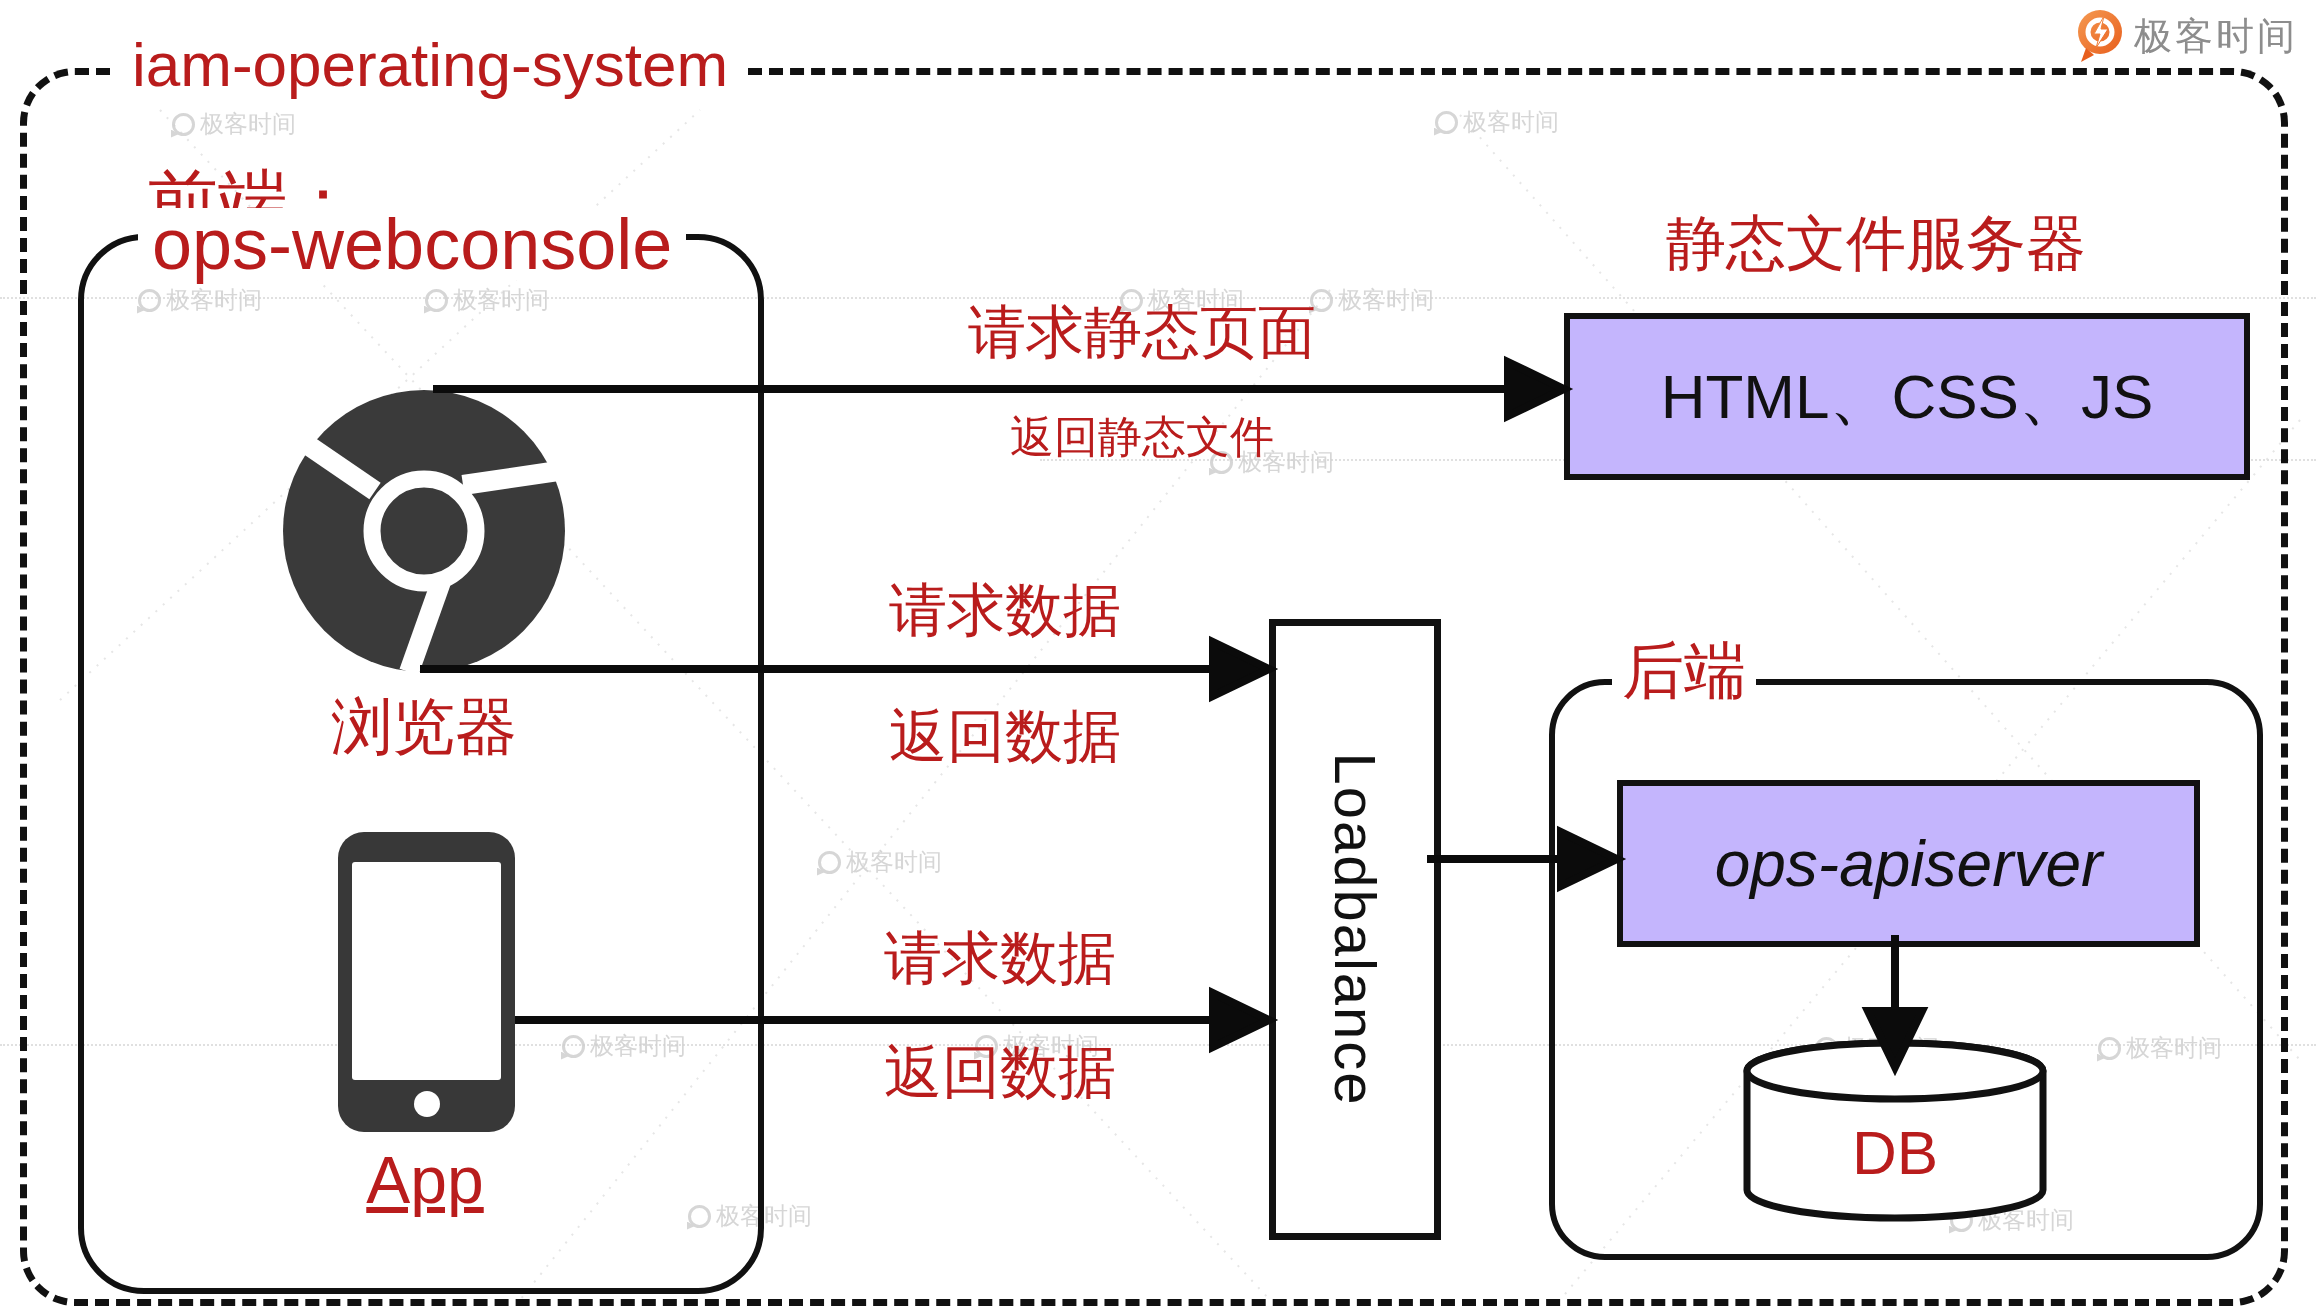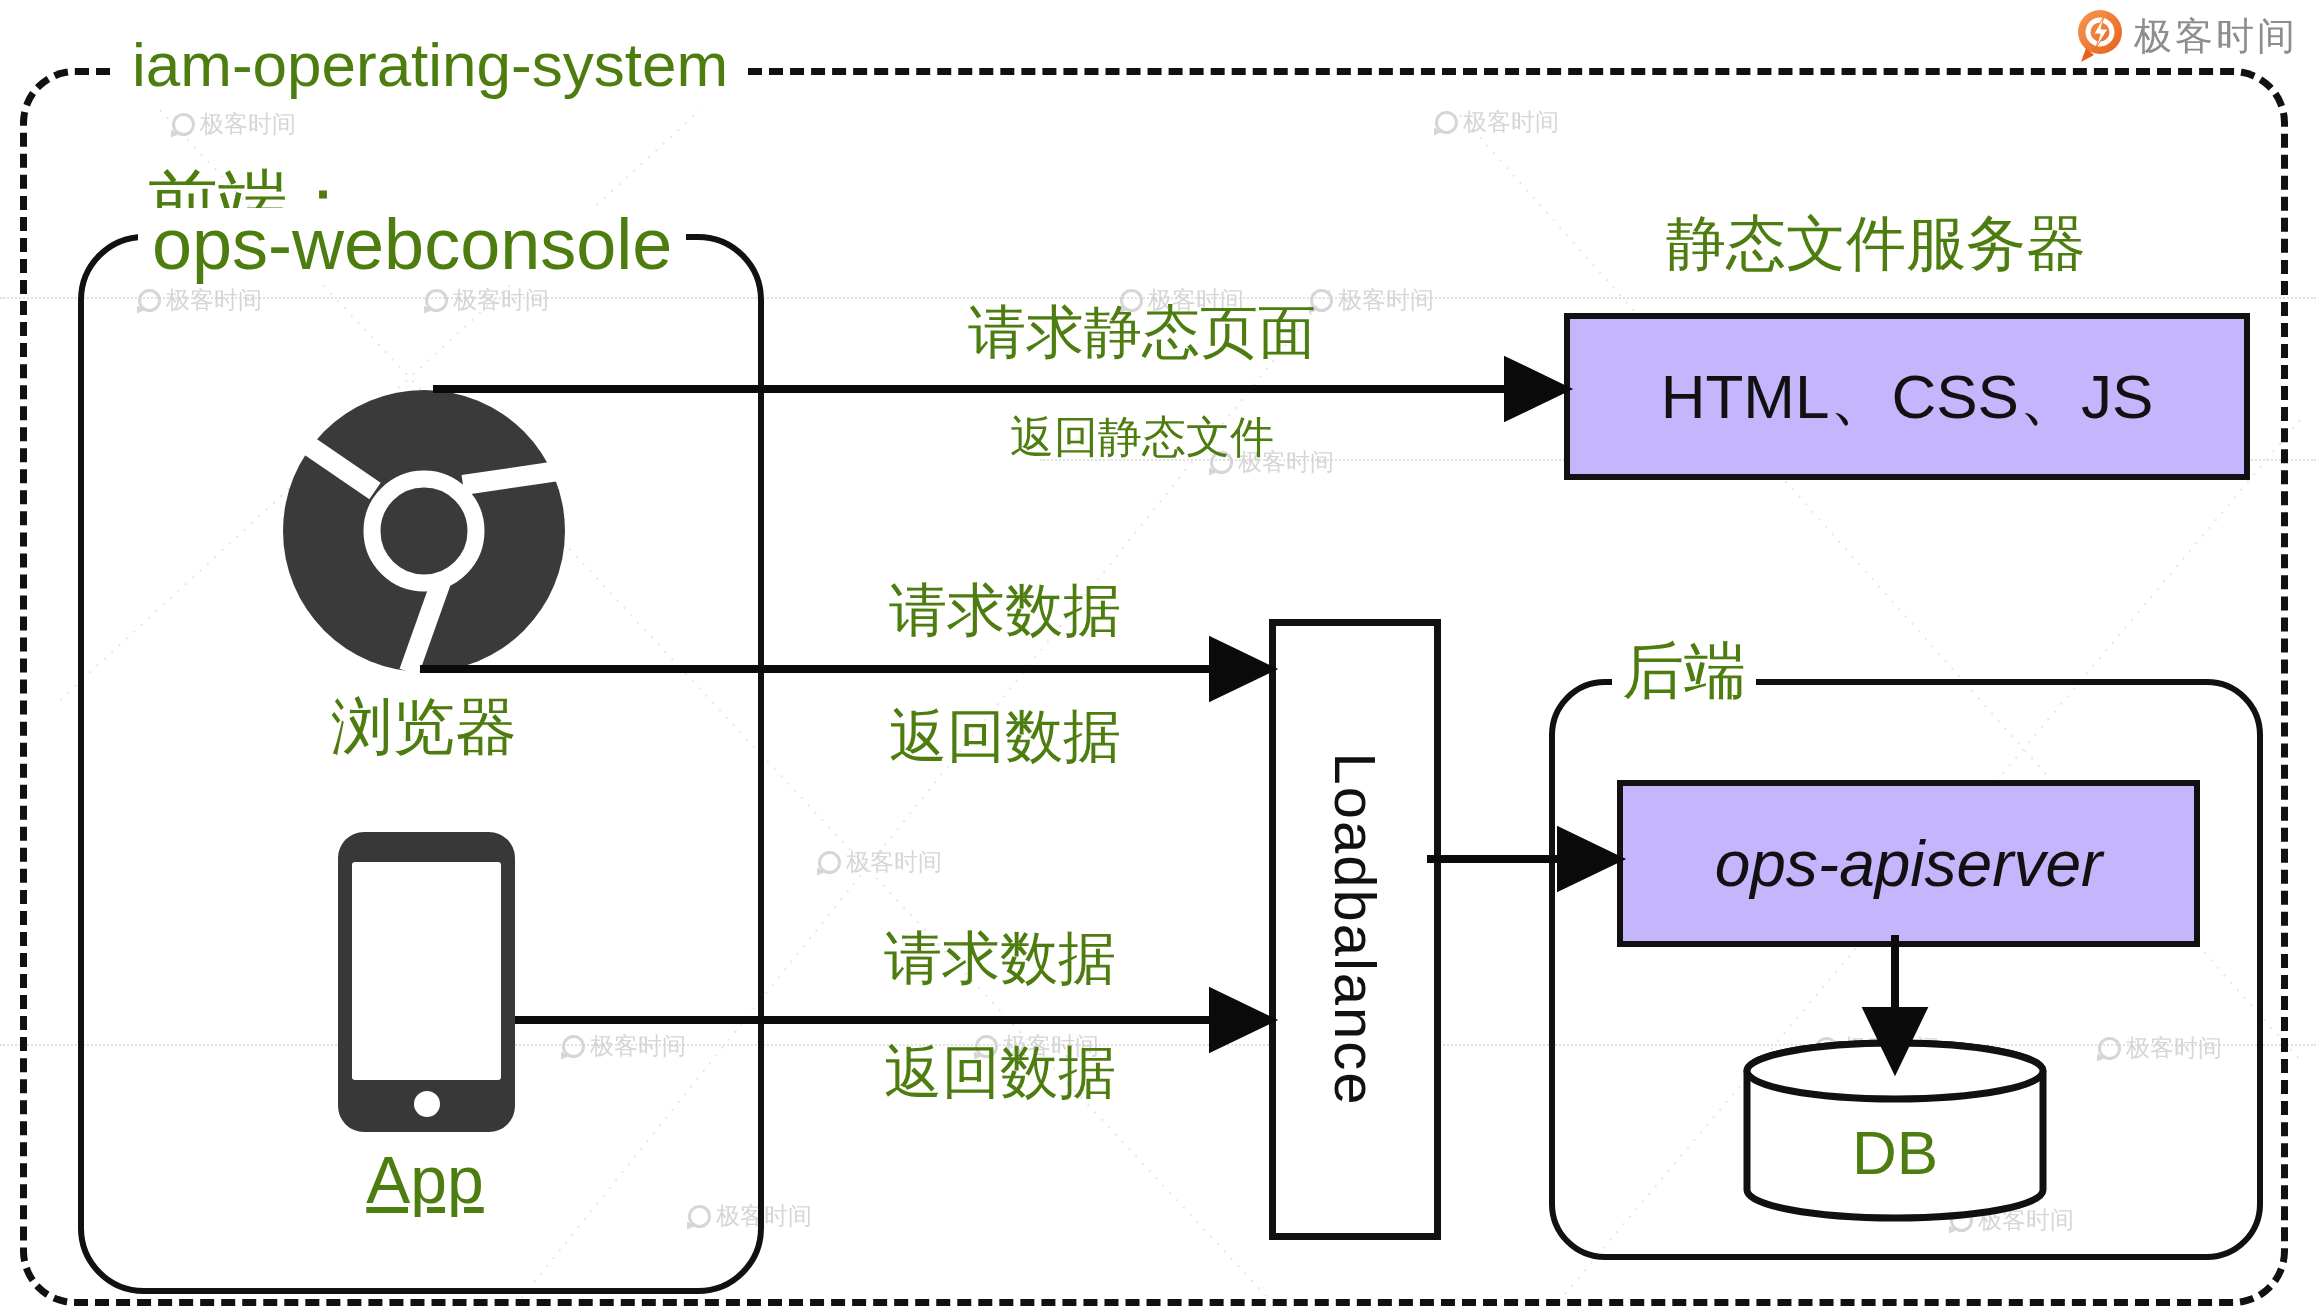--- a/index.html
+++ b/index.html
@@ -2,21 +2,21 @@
 <html><head>
 <meta charset="utf-8">
 <style>
   html,body { margin:0; padding:0; background:#ffffff; }
   #canvas {
     position:relative; width:2316px; height:1314px; background:#ffffff;
     font-family:"Liberation Sans","DejaVu Sans",sans-serif; color:#111;
     overflow:hidden;
   }
   .abs { position:absolute; }
-  .lbl { position:absolute; line-height:1.05; white-space:nowrap; color:#4d7c0f; }
+  .lbl { position:absolute; line-height:1.05; white-space:nowrap; color:#b91c1c; }
   .ctr { text-align:center; }
   
   .outer-box {
     position:absolute; left:20px; top:68px; width:2254px; height:1224px;
     border:7px dashed #111; border-radius:55px; background:transparent;
   }
   .frame-title { position:absolute; background:#fff; padding:0 16px; line-height:1.0; }
   .webconsole-box {
     position:absolute; left:78px; top:234px; width:674px; height:1048px;
     border:6px solid #111; border-radius:66px;

